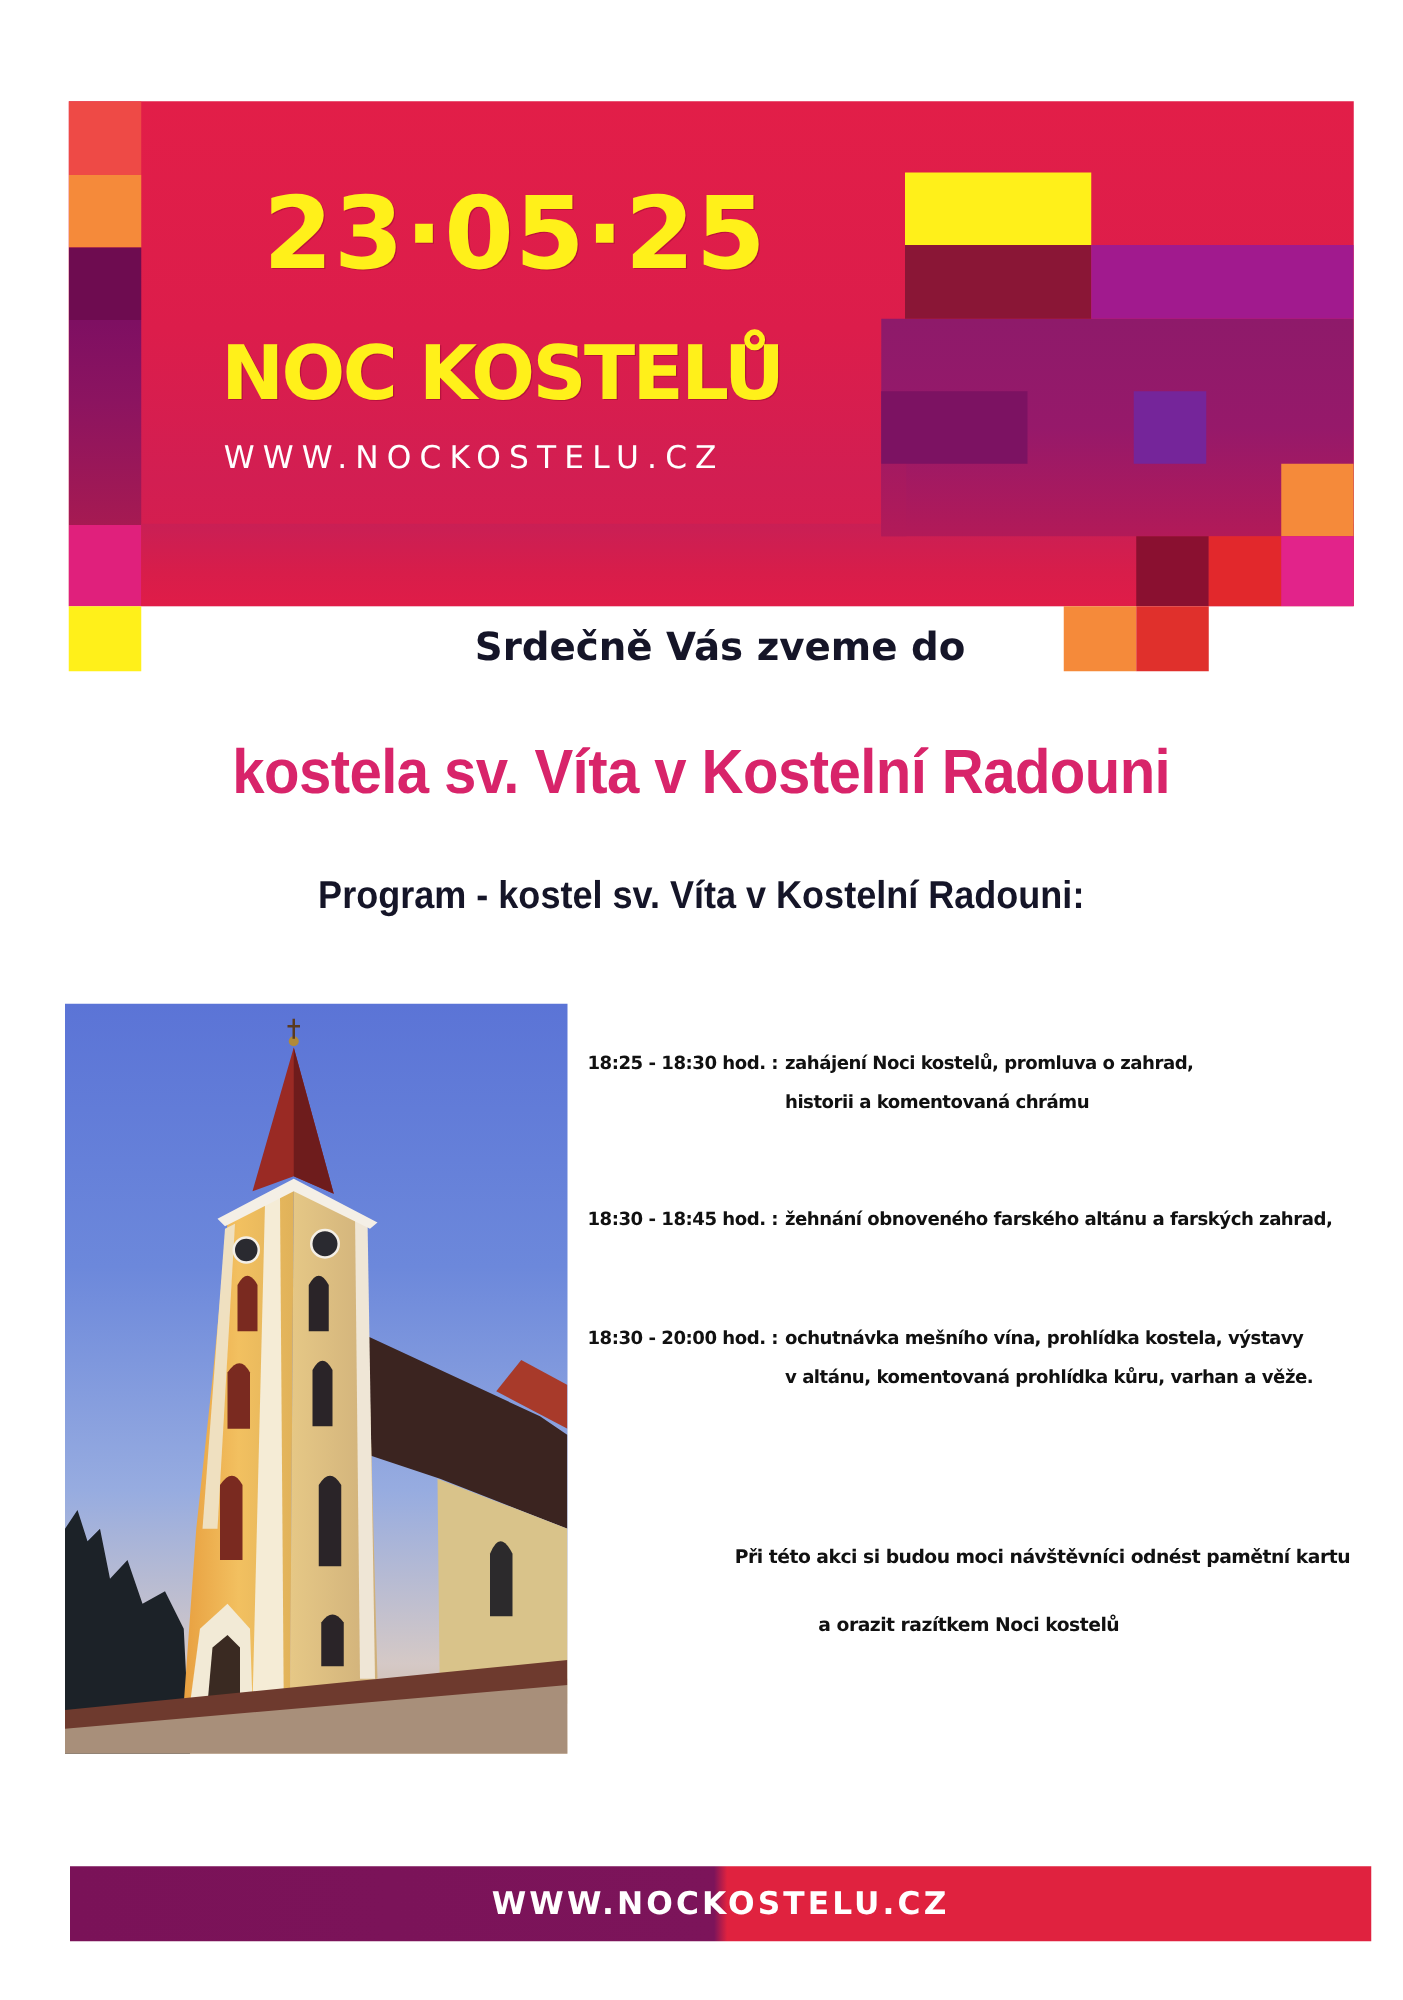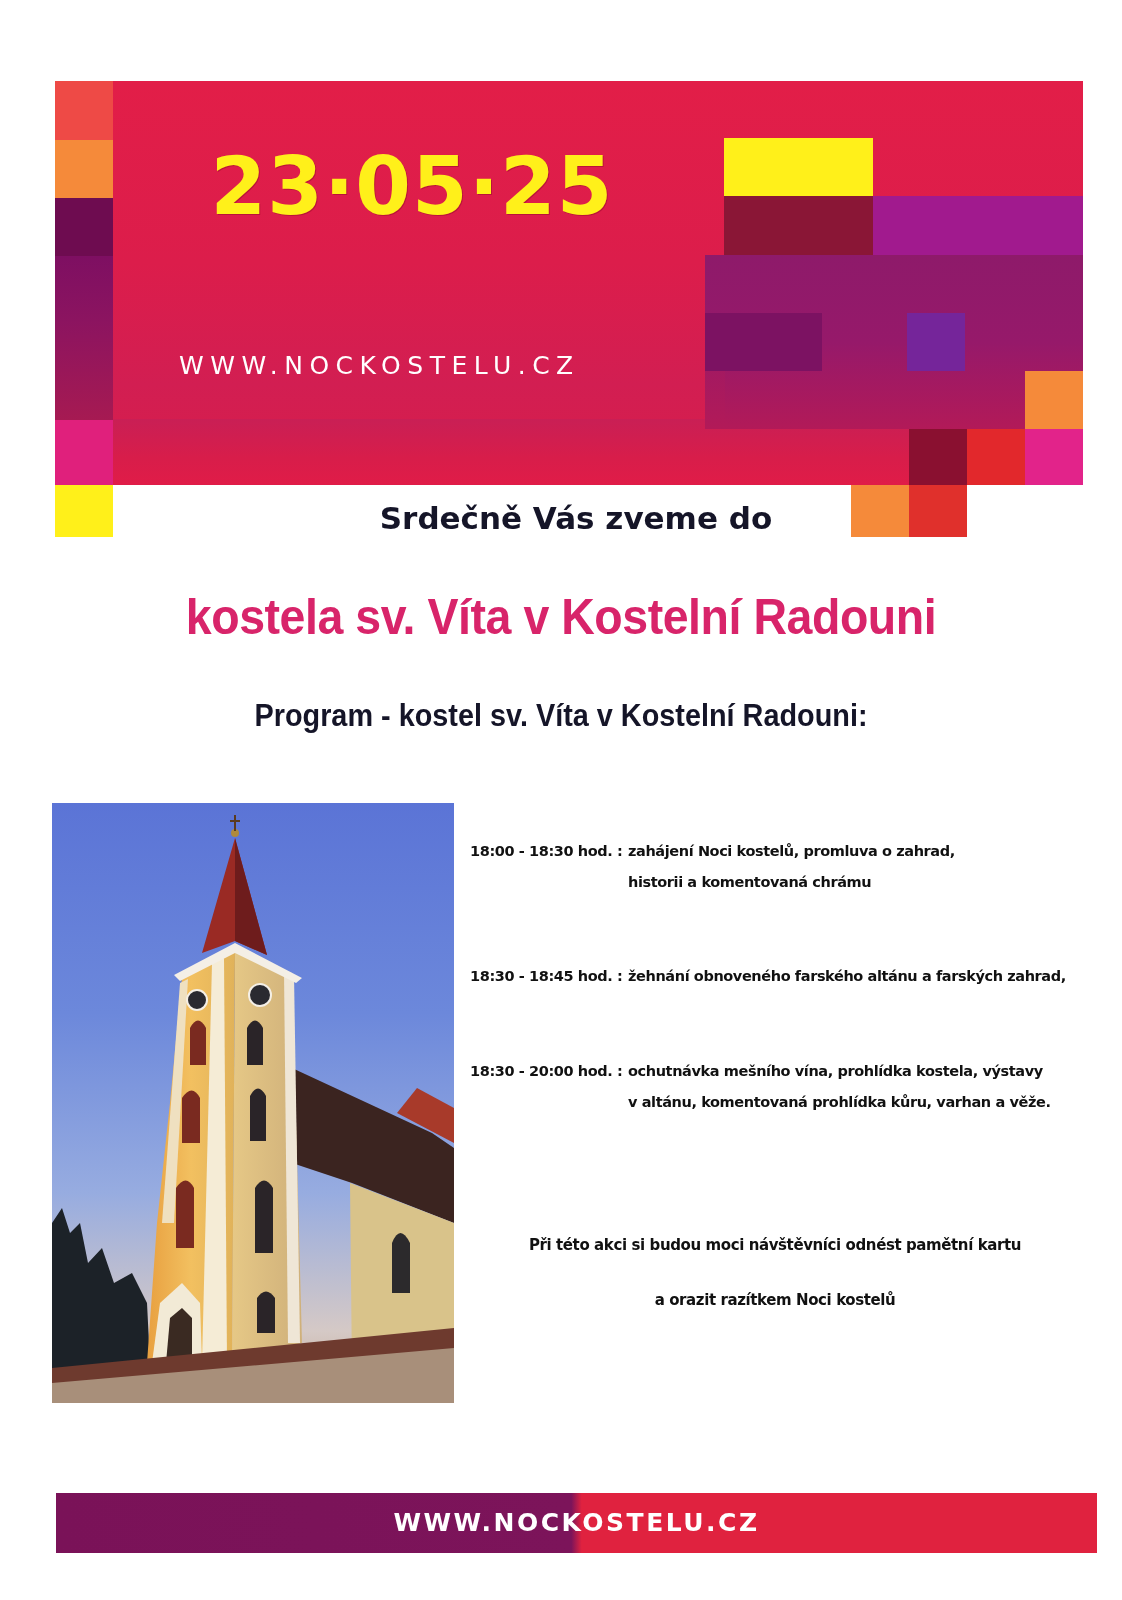--- a/index.html
+++ b/index.html
@@ -103,20 +103,21 @@
   <div class="sq" style="left:669px;top:115px;width:149px;height:59px;background:#8a1636;"></div>
   <div class="sq" style="left:818px;top:115px;width:210px;height:59px;background:#a11a8e;"></div>
   <div class="sq" style="left:650px;top:232px;width:117px;height:58px;background:#7c1262;"></div>
   <div class="sq" style="left:852px;top:232px;width:58px;height:58px;background:#75259a;"></div>
   <div class="sq" style="left:970px;top:290px;width:58px;height:58px;background:#f58a3a;"></div>
   <div class="sq" style="left:854px;top:348px;width:58px;height:56px;background:#8a1030;"></div>
   <div class="sq" style="left:912px;top:348px;width:58px;height:56px;background:#e2282c;"></div>
   <div class="sq" style="left:970px;top:348px;width:58px;height:56px;background:#e2238a;"></div>
 
   <div class="date">23·05·25</div>
+  <div class="title">NOC KOSTELŮ</div>
   <div class="url-banner">WWW.NOCKOSTELU.CZ</div>
 </div>
 
 <div class="sq" style="left:55px;top:485px;width:58px;height:52px;background:#fff01a;"></div>
 <div class="sq" style="left:851px;top:485px;width:58px;height:52px;background:#f58a3a;"></div>
 <div class="sq" style="left:909px;top:485px;width:58px;height:52px;background:#e0302c;"></div>
 
 <div class="invite">Srdečně Vás zveme do</div>
 <div class="church-name">kostela sv. Víta v Kostelní Radouni</div>
 <div class="program-title">Program - kostel sv. Víta v Kostelní Radouni:</div>
@@ -171,21 +172,21 @@
 
     <path d="M100 560 L108 500 L130 480 L148 500 L150 560 Z" fill="#f2ead6"></path>
     <path d="M114 560 L118 515 L130 505 L140 515 L140 560 Z" fill="#3a2a22"></path>
 
     <path d="M0 575 L402 540 L402 600 L0 600 Z" fill="#a88f7a"></path>
     <path d="M0 565 L402 525 L402 545 L0 580 Z" fill="#6e3a2e"></path>
   </svg>
 </div>
 
 <div class="prog" style="top:843px;">
-  <span class="time">18:00 - 18:30 hod. :</span>
+  <span class="time">18:25 - 18:30 hod. :</span>
   <span class="desc" style="top:-7px;">
     <span>zahájení Noci kostelů, promluva o zahrad,</span><br>
     <span>historii a komentovaná chrámu</span>
   </span>
 </div>
 
 <div class="prog" style="top:968px;">
   <span class="time">18:30 - 18:45 hod. :</span>
   <span class="desc" style="top:-7px;">
     <span>žehnání obnoveného farského altánu a farských zahrad,</span>
@@ -193,18 +194,18 @@
 </div>
 
 <div class="prog" style="top:1063px;">
   <span class="time">18:30 - 20:00 hod. :</span>
   <span class="desc" style="top:-7px;">
     <span>ochutnávka mešního vína, prohlídka kostela, výstavy</span><br>
     <span>v altánu, komentovaná prohlídka kůru, varhan a věže.</span>
   </span>
 </div>
 
-<div class="note" style="top:1236px;">Při této akci si budou moci návštěvníci odnést pamětní kartu</div>
+<div class="note" style="top:1236px;text-align:right;">Při této akci si budou moci návštěvníci odnést pamětní kartu</div>
 <div class="note" style="top:1291px;">a orazit razítkem Noci kostelů</div>
 
 <div class="footer">
   <div class="footer-url">WWW.NOCKOSTELU.CZ</div>
 </div>
 
 </body></html>

